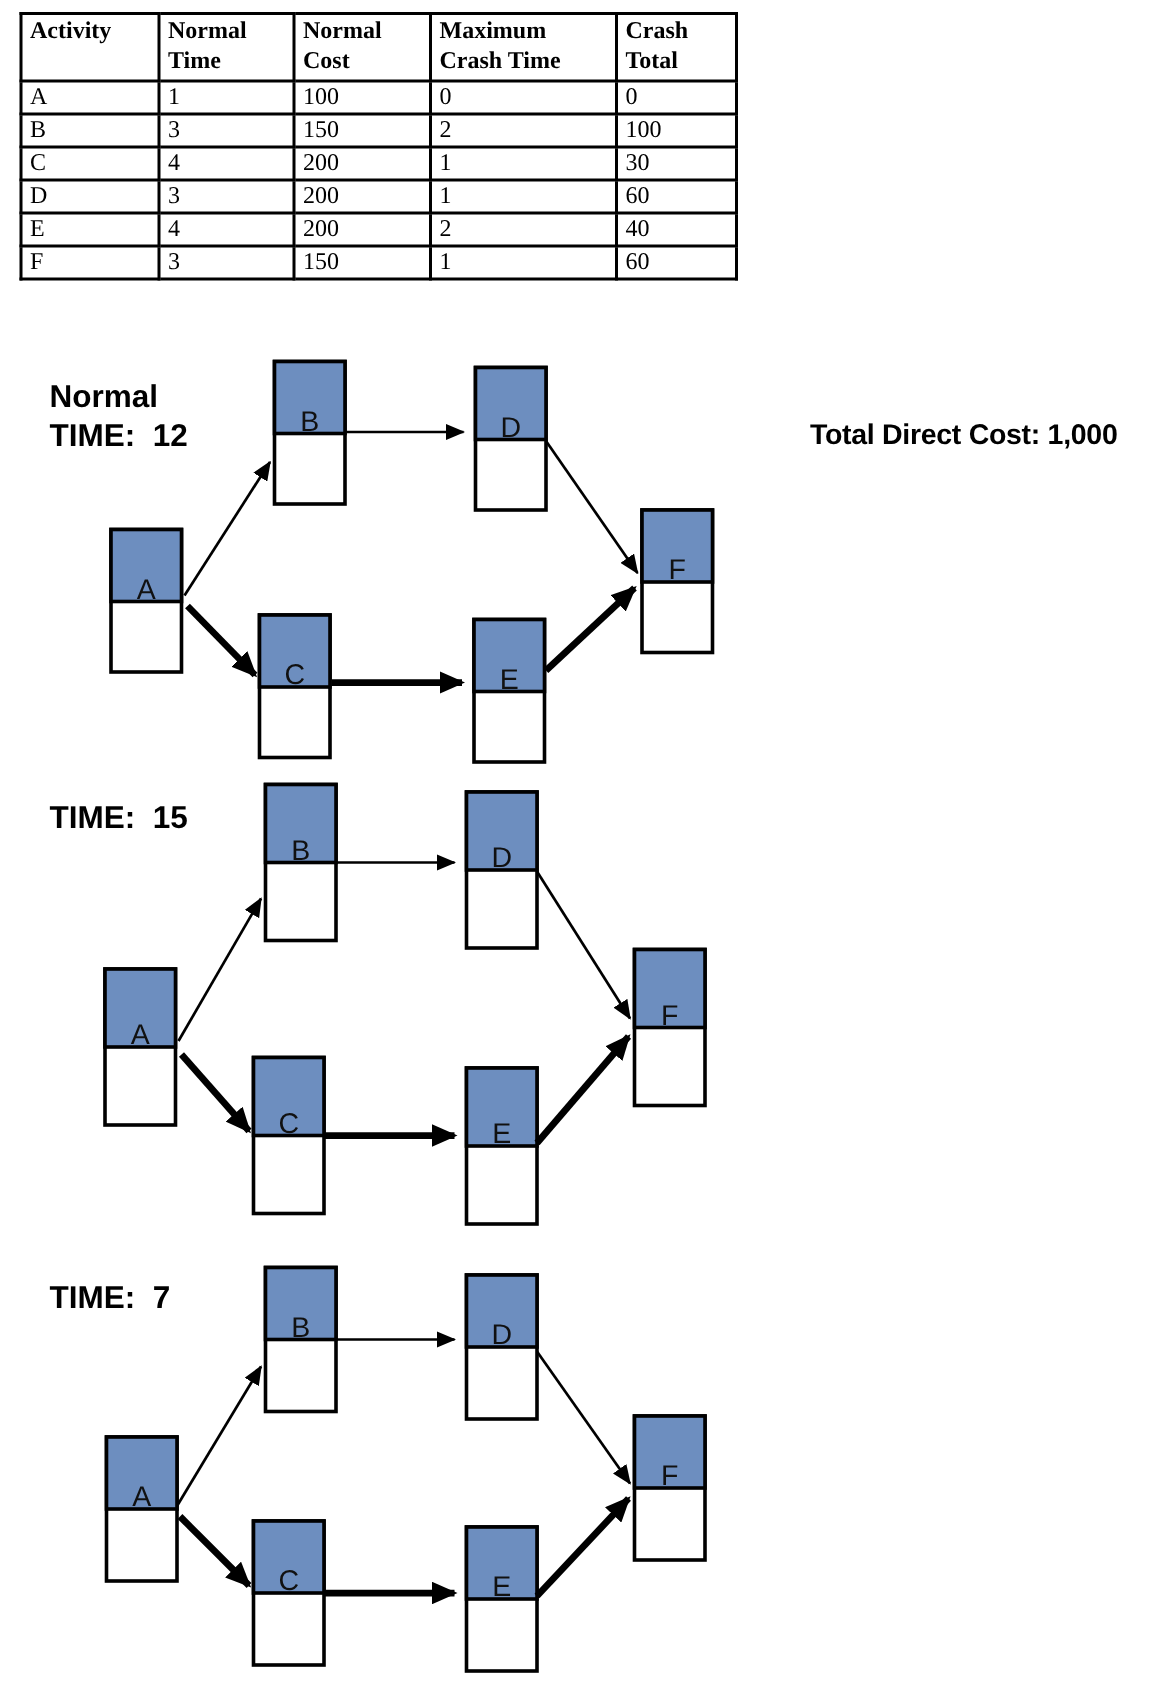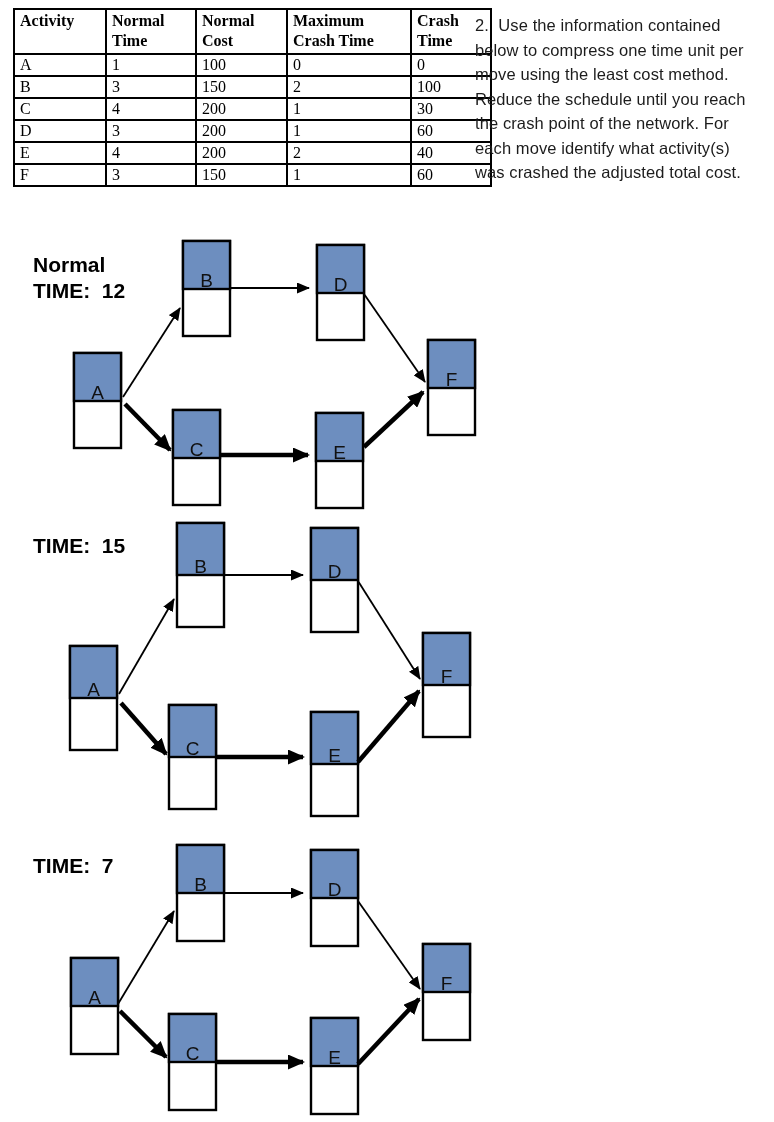--- a/index.html
+++ b/index.html
@@ -139,21 +139,21 @@
     <thead>
       <tr>
           <th style="width: 80px;">Activity</th>
           <th style="width: 78px;">Normal
 Time</th>
           <th style="width: 79px;">Normal
 Cost</th>
           <th style="width: 112px;">Maximum
 Crash Time</th>
           <th style="width: 68px;">Crash
-Time</th>
+Total</th>
         </tr>
     </thead>
     <tbody>
         <tr>
           <td>A</td>
           <td>1</td>
           <td>100</td>
           <td>0</td>
           <td>0</td>
         </tr>
@@ -188,28 +188,22 @@
         <tr>
           <td>F</td>
           <td>3</td>
           <td>150</td>
           <td>1</td>
           <td>60</td>
         </tr>
       </tbody>
   </table>
 
-  <div class="instructions">2.  Use the information contained
-below to compress one time unit per
-move using the least cost method.
-Reduce the schedule until you reach
-the crash point of the network. For
-each move identify what activity(s)
-was crashed the adjusted total cost.</div>
-
+
+  <div class="total-cost">Total Direct Cost: 1,000</div>
 
   <div id="label-layer">
       <div class="diagram-label" style="left: 33px; top: 252px;">Normal
 TIME:  12</div>
       <div class="diagram-label" style="left: 33px; top: 533px;">TIME:  15</div>
       <div class="diagram-label" style="left: 33px; top: 853px;">TIME:  7</div>
     </div>
 
 </div>
 

